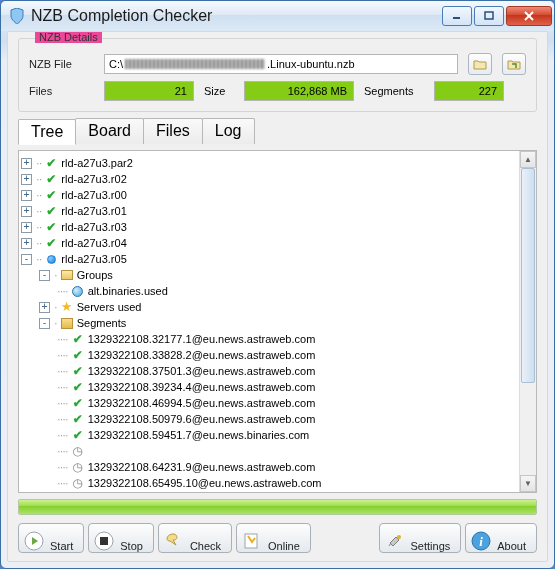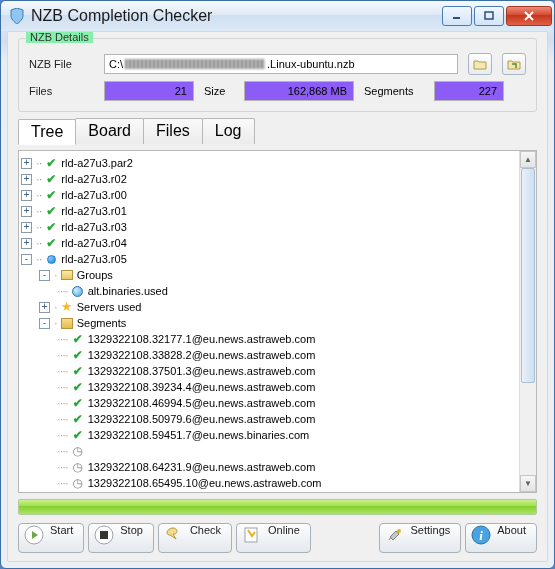--- a/index.html
+++ b/index.html
@@ -31,46 +31,46 @@
     border-top-left-radius: 5px;
     border-top-right-radius: 5px;
   }
   .titlebar .appicon { width:16px;height:16px;margin-right:6px;display:flex;align-items:center;justify-content:center; }
   .titlebar .title { flex:1;color:#1a1a1a;font-size:16px; }
   .wbtns { display:flex;gap:0; }
   .wbtn { width:30px;height:20px;border:1px solid #4a7db5;border-radius:3px;margin-left:2px;display:flex;align-items:center;justify-content:center;background:linear-gradient(#f2f8ff,#d2e4f6);color:#2b4f7a;font-size:11px;cursor:pointer; }
   .wbtn.close { width:46px;background:linear-gradient(#f08a7a,#d34b2f 45%,#c4351c 46%,#e0624a);border-color:#a23a23;color:#fff;font-weight:bold; }
   .client { flex:1;padding:6px 10px 8px;display:flex;flex-direction:column;gap:6px;background:#f0f0f0;margin:0 6px 6px;border:1px solid #d4d9de;border-radius:2px;overflow:hidden; }
   .group { border:1px solid #d4d4d4;border-radius:3px;padding:8px 10px 10px;position:relative;background:#f0f0f0; }
-  .group-title { position:absolute;top:-8px;left:7px;background:#86efac;padding:0 4px;font-size:11px;color:#333; }
+  .group-title { position:absolute;top:-8px;left:16px;background:#ec4899;padding:0 4px;font-size:11px;color:#333; }
   .row { display:flex;align-items:center;gap:10px;margin-top:6px; }
   .lbl { width:65px;color:#222; }
   .txt { flex:1;height:20px;border:1px solid #b5b5b5;background:#fff;padding:1px 4px;font-size:11px;display:flex;align-items:center; }
-  .txtnum { height:20px;border:1px solid #b5b5b5;background:#8b5cf6;padding:1px 6px;font-size:11px;display:flex;align-items:center;justify-content:flex-end; }
+  .txtnum { height:20px;border:1px solid #b5b5b5;background:#84cc16;padding:1px 6px;font-size:11px;display:flex;align-items:center;justify-content:flex-end; }
   .iconbtn { width:24px;height:22px;border:1px solid #aeb6bd;border-radius:3px;background:linear-gradient(#fdfdfd,#e7ecf1);display:flex;align-items:center;justify-content:center;cursor:pointer; }
   .tabs { display:flex; }
   .tab { padding:3px 12px;border:1px solid #b8b8b8;border-bottom:none;background:linear-gradient(#f9f9f9,#ececec);margin-right:-1px;cursor:pointer;border-top-left-radius:2px;border-top-right-radius:2px;font-size:16px; }
   .tab.active { background:#fff;position:relative;top:1px;border-bottom:1px solid #fff; }
   .tree-wrap { flex:1;border:1px solid #b8b8b8;background:#fff;overflow:auto;padding:4px 2px;position:relative; }
   .tree { font-size:11px;color:#000;line-height:16px; }
   .node { display:flex;align-items:center;white-space:nowrap;height:16px; }
   .expander { width:11px;height:11px;border:1px solid #8c9aa8;display:inline-flex;align-items:center;justify-content:center;font-size:10px;color:#4a6a8a;margin-right:4px;background:#fff;line-height:8px;cursor:pointer;font-family:monospace; }
   .dots { color:#a0a0a0;display:inline-block;letter-spacing:-1px; }
   .ic { width:14px;height:14px;display:inline-flex;align-items:center;justify-content:center;margin:0 3px; }
   .check { color:#2ea63a;font-weight:bold;font-size:12px; }
   .blue  { width:9px;height:9px;border-radius:50%;background:radial-gradient(circle at 30% 30%,#8ecdff,#1a7cd4);border:1px solid #1a7cd4; }
   .clock { color:#8c8c8c;font-size:12px; }
   .pkg   { width:12px;height:10px;background:linear-gradient(#ffe9a8,#e9c766);border:1px solid #b4933e; }
   .globe { width:11px;height:11px;border-radius:50%;background:radial-gradient(circle at 35% 35%,#cfefff,#4aa3e0);border:1px solid #2a74aa; }
   .star  { color:#f3b928;font-size:13px; }
   .pile  { width:12px;height:11px;background:linear-gradient(#f7dd8d,#e5ba4a);border:1px solid #b8913c; }
   .progress { height:16px;border:1px solid #b5c7a2;border-radius:2px;background:#eef5e6;overflow:hidden; }
   .progress .bar { height:100%;background:linear-gradient(#caf28f,#9edb4a 45%,#86cf2c 46%,#a9e563);width:100%; }
   .toolbar { display:flex;align-items:center;gap:4px;padding-top:2px; }
-  .tbtn { height:30px;padding:0 10px 0 4px;border:1px solid #a8b0b8;border-radius:4px;background:linear-gradient(#fdfdfd,#e4e9ee);display:flex;align-items:flex-start;gap:5px;cursor:pointer;font-size:11px;color:#222; }
+  .tbtn { height:30px;padding:0 10px 0 4px;border:1px solid #a8b0b8;border-radius:4px;background:linear-gradient(#fdfdfd,#e4e9ee);display:flex;align-items:flex-end;gap:5px;cursor:pointer;font-size:11px;color:#222; }
   .tbtn .ticon { width:22px;height:22px;display:flex;align-items:center;justify-content:center; }
   .spacer { flex:1; }
   .scrollbar { position:absolute;right:0;top:0;bottom:0;width:17px;background:#f0f0f0;border-left:1px solid #dcdcdc;display:flex;flex-direction:column; }
   .sb-btn { height:17px;border:1px solid #c6c6c6;background:linear-gradient(#f5f5f5,#e4e4e4);display:flex;align-items:center;justify-content:center;color:#606060;font-size:8px; }
   .sb-track { flex:1;position:relative; }
   .sb-thumb { position:absolute;left:1px;right:1px;top:0;height:70%;background:linear-gradient(to right,#eaf1f9,#cddff0);border:1px solid #a9bfd6;border-radius:2px; }
   .blurpath { display:inline-block;width:140px;height:10px;background:repeating-linear-gradient(90deg,#828282 0 2px,#c8c8c8 2px 4px);filter:blur(1px);vertical-align:middle;margin:0 2px; }
 </style>
 </head>
 <body>

